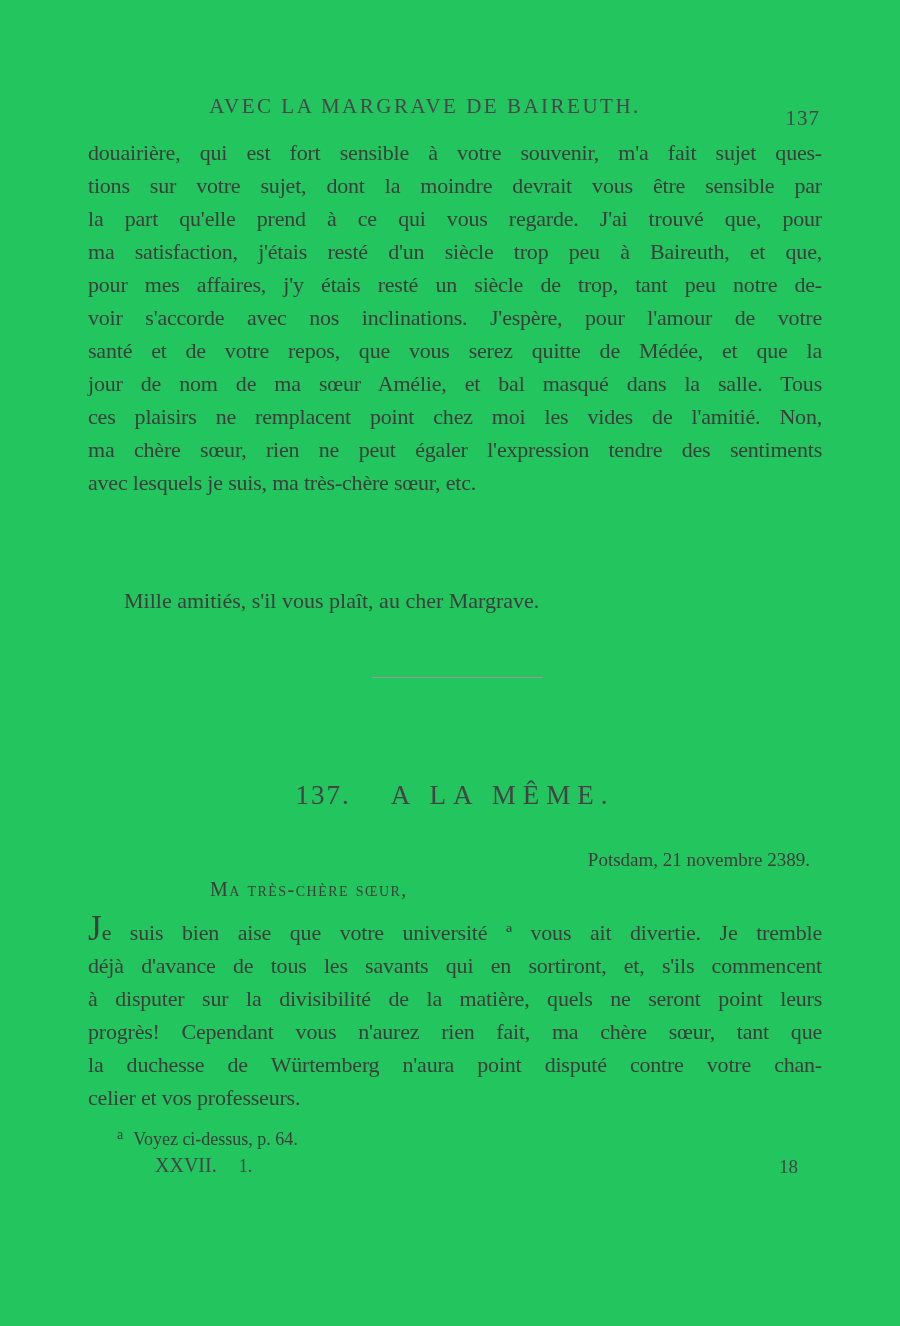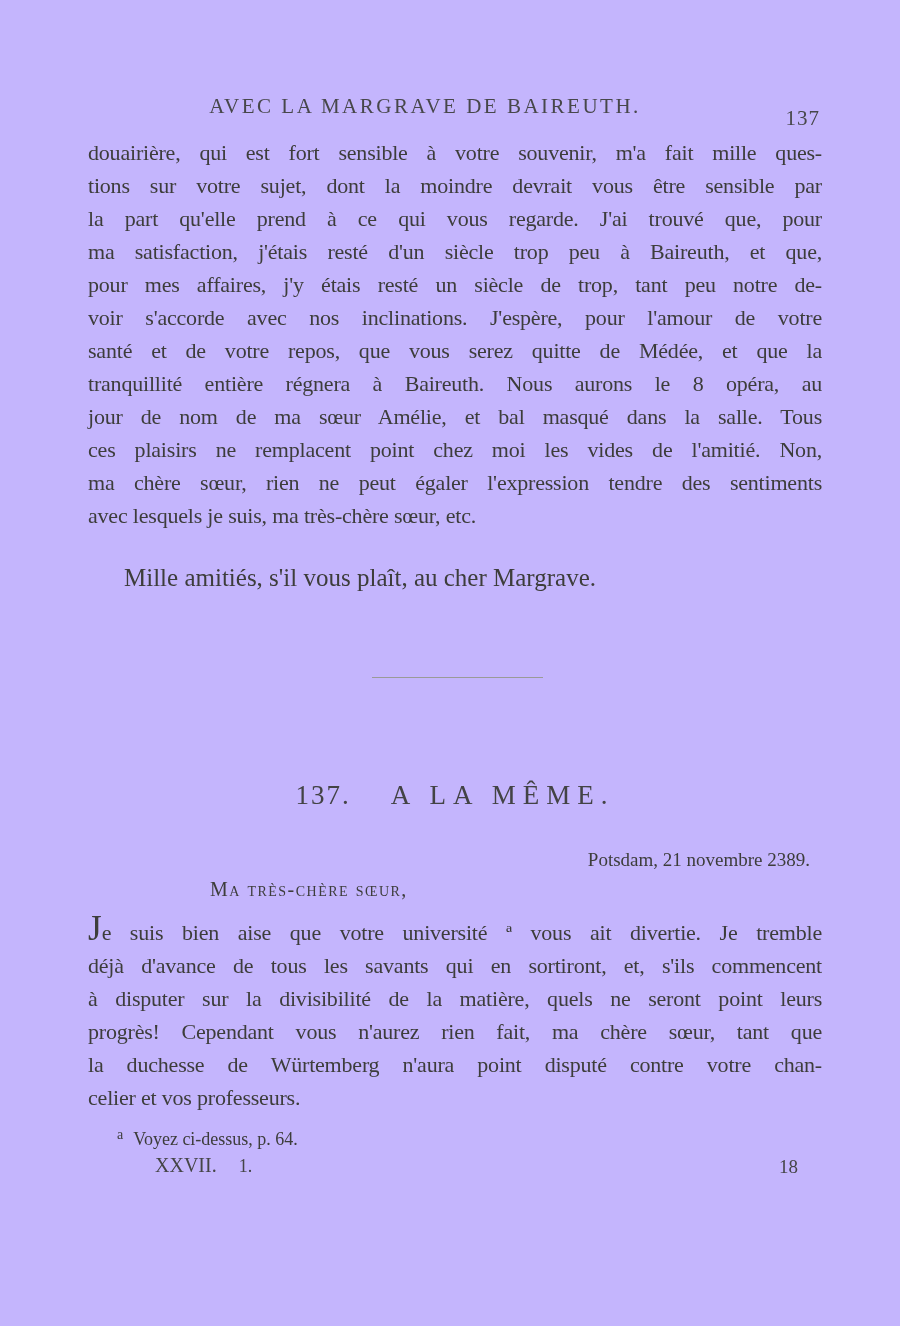--- a/index.html
+++ b/index.html
@@ -6,21 +6,21 @@
     margin: 0;
     padding: 0;
     background: #e8e8e6;
     font-family: "Liberation Serif", "DejaVu Serif", serif;
   }
   .page {
     position: relative;
     width: 900px;
     height: 1326px;
     margin: 0 auto;
-    background: #c4b5fd;
+    background: #22c55e;
     color: #3d3d3b;
     overflow: hidden;
   }
   .text-block {
     position: absolute;
     left: 88px;
     width: 734px;
   }
 
   
@@ -55,22 +55,22 @@
     text-align-last: justify;
     white-space: nowrap;
   }
   .pline-last {
     text-align-last: left;
     white-space: normal;
   }
   .para-1 { top: 136px; }
 
   .closing-line {
-    top: 564px;
-    font-size: 25px;
+    top: 588px;
+    font-size: 22px;
     padding-left: 36px;
   }
 
   .section-rule {
     position: absolute;
     top: 677px;
     left: 372px;
     width: 171px;
     height: 0;
     border-top: 1.5px solid #9a9a98;
@@ -141,28 +141,27 @@
 <body>
 
 <div class="page" data-name="book-page">
 
   <div class="text-block running-header" data-name="running-header">
     <span class="title" data-name="running-header-title">AVEC LA MARGRAVE DE BAIREUTH.</span>
     <span class="folio" data-name="page-number">137</span>
   </div>
 
   <div class="text-block para para-1" data-name="paragraph-letter-previous">
-      <div class="pline" data-name="text-line">douairière, qui est fort sensible à votre souvenir, m'a fait mille ques-</div>
+      <div class="pline" data-name="text-line">douairière, qui est fort sensible à votre souvenir, m'a fait sujet ques-</div>
       <div class="pline" data-name="text-line">tions sur votre sujet, dont la moindre devrait vous être sensible par</div>
       <div class="pline" data-name="text-line">la part qu'elle prend à ce qui vous regarde. J'ai trouvé que, pour</div>
       <div class="pline" data-name="text-line">ma satisfaction, j'étais resté d'un siècle trop peu à Baireuth, et que,</div>
       <div class="pline" data-name="text-line">pour mes affaires, j'y étais resté un siècle de trop, tant peu notre de-</div>
       <div class="pline" data-name="text-line">voir s'accorde avec nos inclinations. J'espère, pour l'amour de votre</div>
       <div class="pline" data-name="text-line">santé et de votre repos, que vous serez quitte de Médée, et que la</div>
-      <div class="pline" data-name="text-line">tranquillité entière régnera à Baireuth. Nous aurons le 8 opéra, au</div>
       <div class="pline" data-name="text-line">jour de nom de ma sœur Amélie, et bal masqué dans la salle. Tous</div>
       <div class="pline" data-name="text-line">ces plaisirs ne remplacent point chez moi les vides de l'amitié. Non,</div>
       <div class="pline" data-name="text-line">ma chère sœur, rien ne peut égaler l'expression tendre des sentiments</div>
       <div class="pline pline-last" data-name="text-line">avec lesquels je suis, ma très-chère sœur, etc.</div>
     </div>
 
   <div class="text-block closing-line" data-name="closing-line">Mille amitiés, s'il vous plaît, au cher Margrave.</div>
 
   <div class="section-rule" data-name="section-divider-rule"></div>
 

